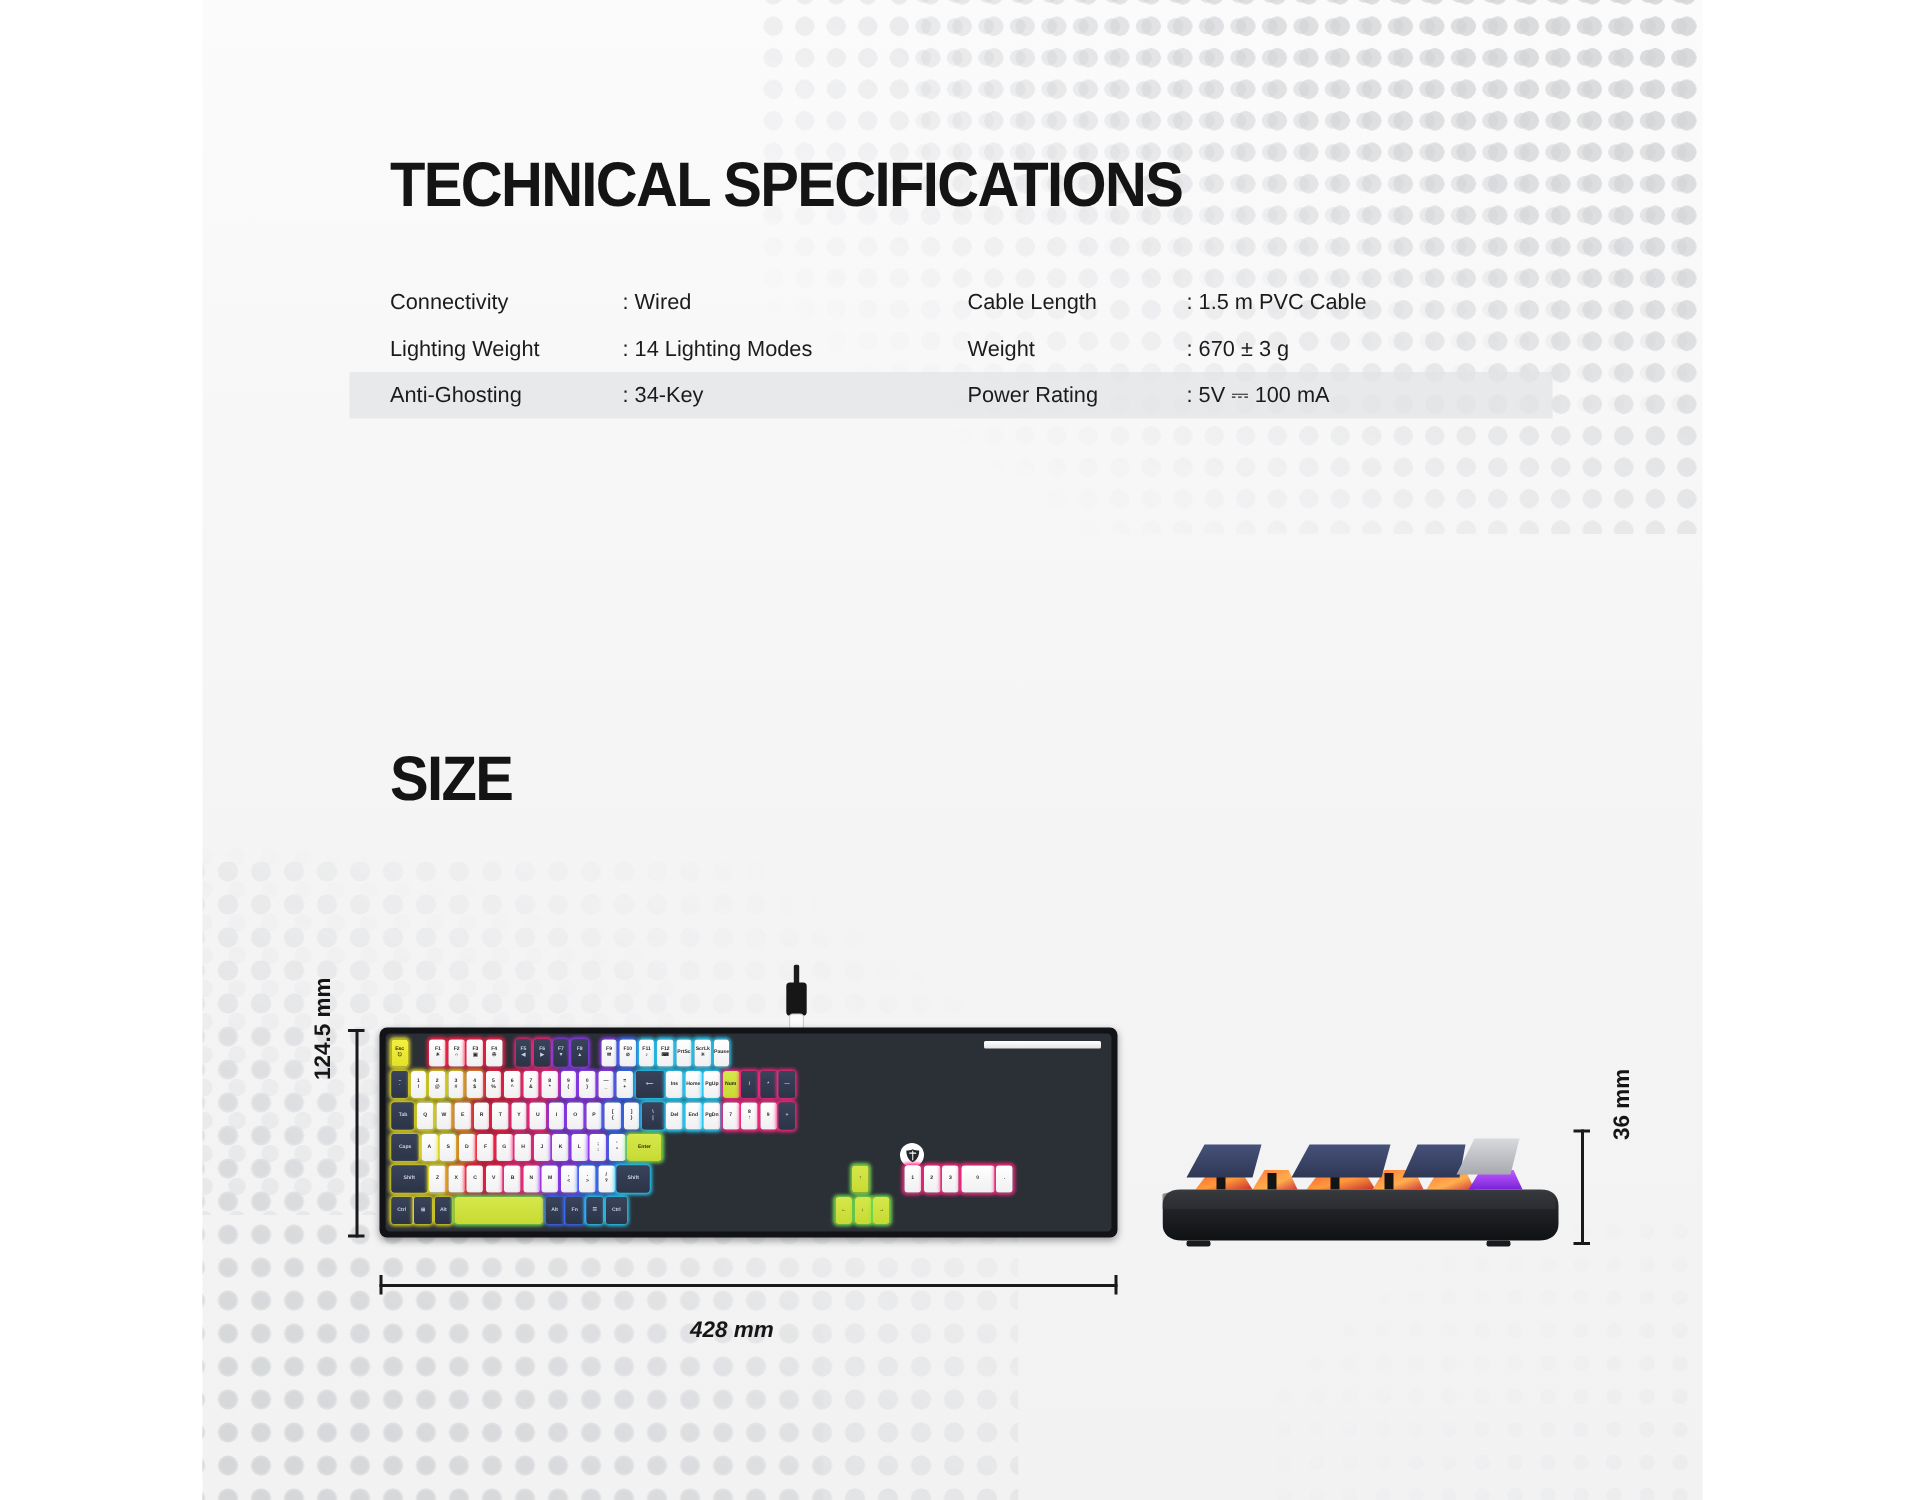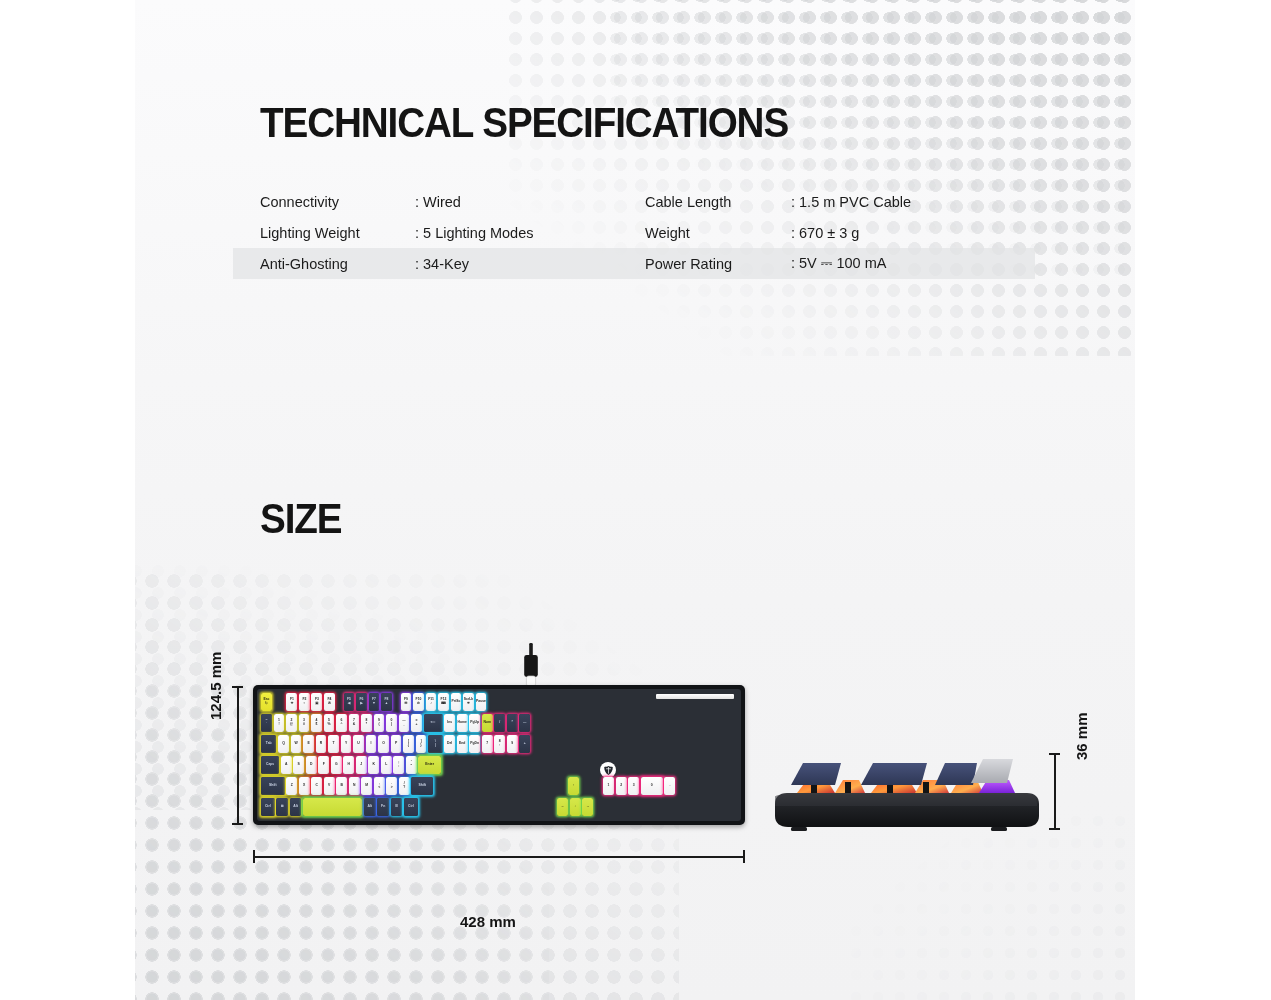--- a/index.html
+++ b/index.html
@@ -217,21 +217,21 @@
     font-size: 15px;
     font-weight: bold;
     color: #151515;
     white-space: nowrap;
   }
   #label-height {
     left: 72px; top: 720px;
     transform: rotate(-90deg);
     transform-origin: left top;
   }
-  #label-width { left: 325px; top: 913px; }
+  #label-width { left: 325px; top: 878px; font-style: italic; }
   #label-depth {
     left: 938px; top: 760px;
     transform: rotate(-90deg);
     transform-origin: left top;
   }
 </style>
 </head>
 <body>
 
 <div id="page">
@@ -250,21 +250,21 @@
 
     <div id="spec-table">
         <div class="spec-row">
           <div class="cell-label">Connectivity</div>
           <div class="cell-value">: Wired</div>
           <div class="cell-label r">Cable Length</div>
           <div class="cell-value r">: 1.5 m PVC Cable</div>
         </div>
         <div class="spec-row">
           <div class="cell-label">Lighting Weight</div>
-          <div class="cell-value">: 5 Lighting Modes</div>
+          <div class="cell-value">: 14 Lighting Modes</div>
           <div class="cell-label r">Weight</div>
           <div class="cell-value r">: 670 ± 3 g</div>
         </div>
         <div class="spec-row striped">
           <div class="cell-label">Anti-Ghosting</div>
           <div class="cell-value">: 34-Key</div>
           <div class="cell-label r">Power Rating</div>
           <div class="cell-value r">: 5V ⎓ 100 mA</div>
         </div>
       </div>

